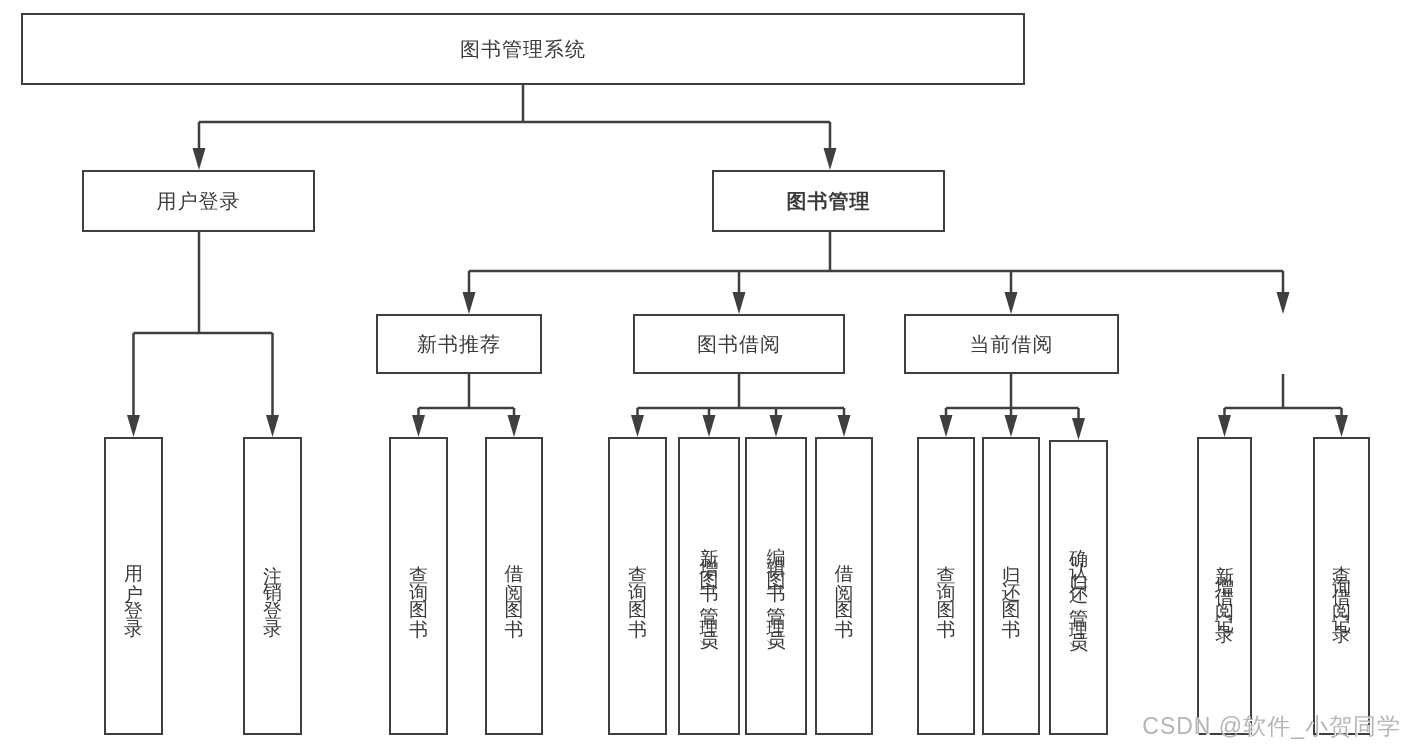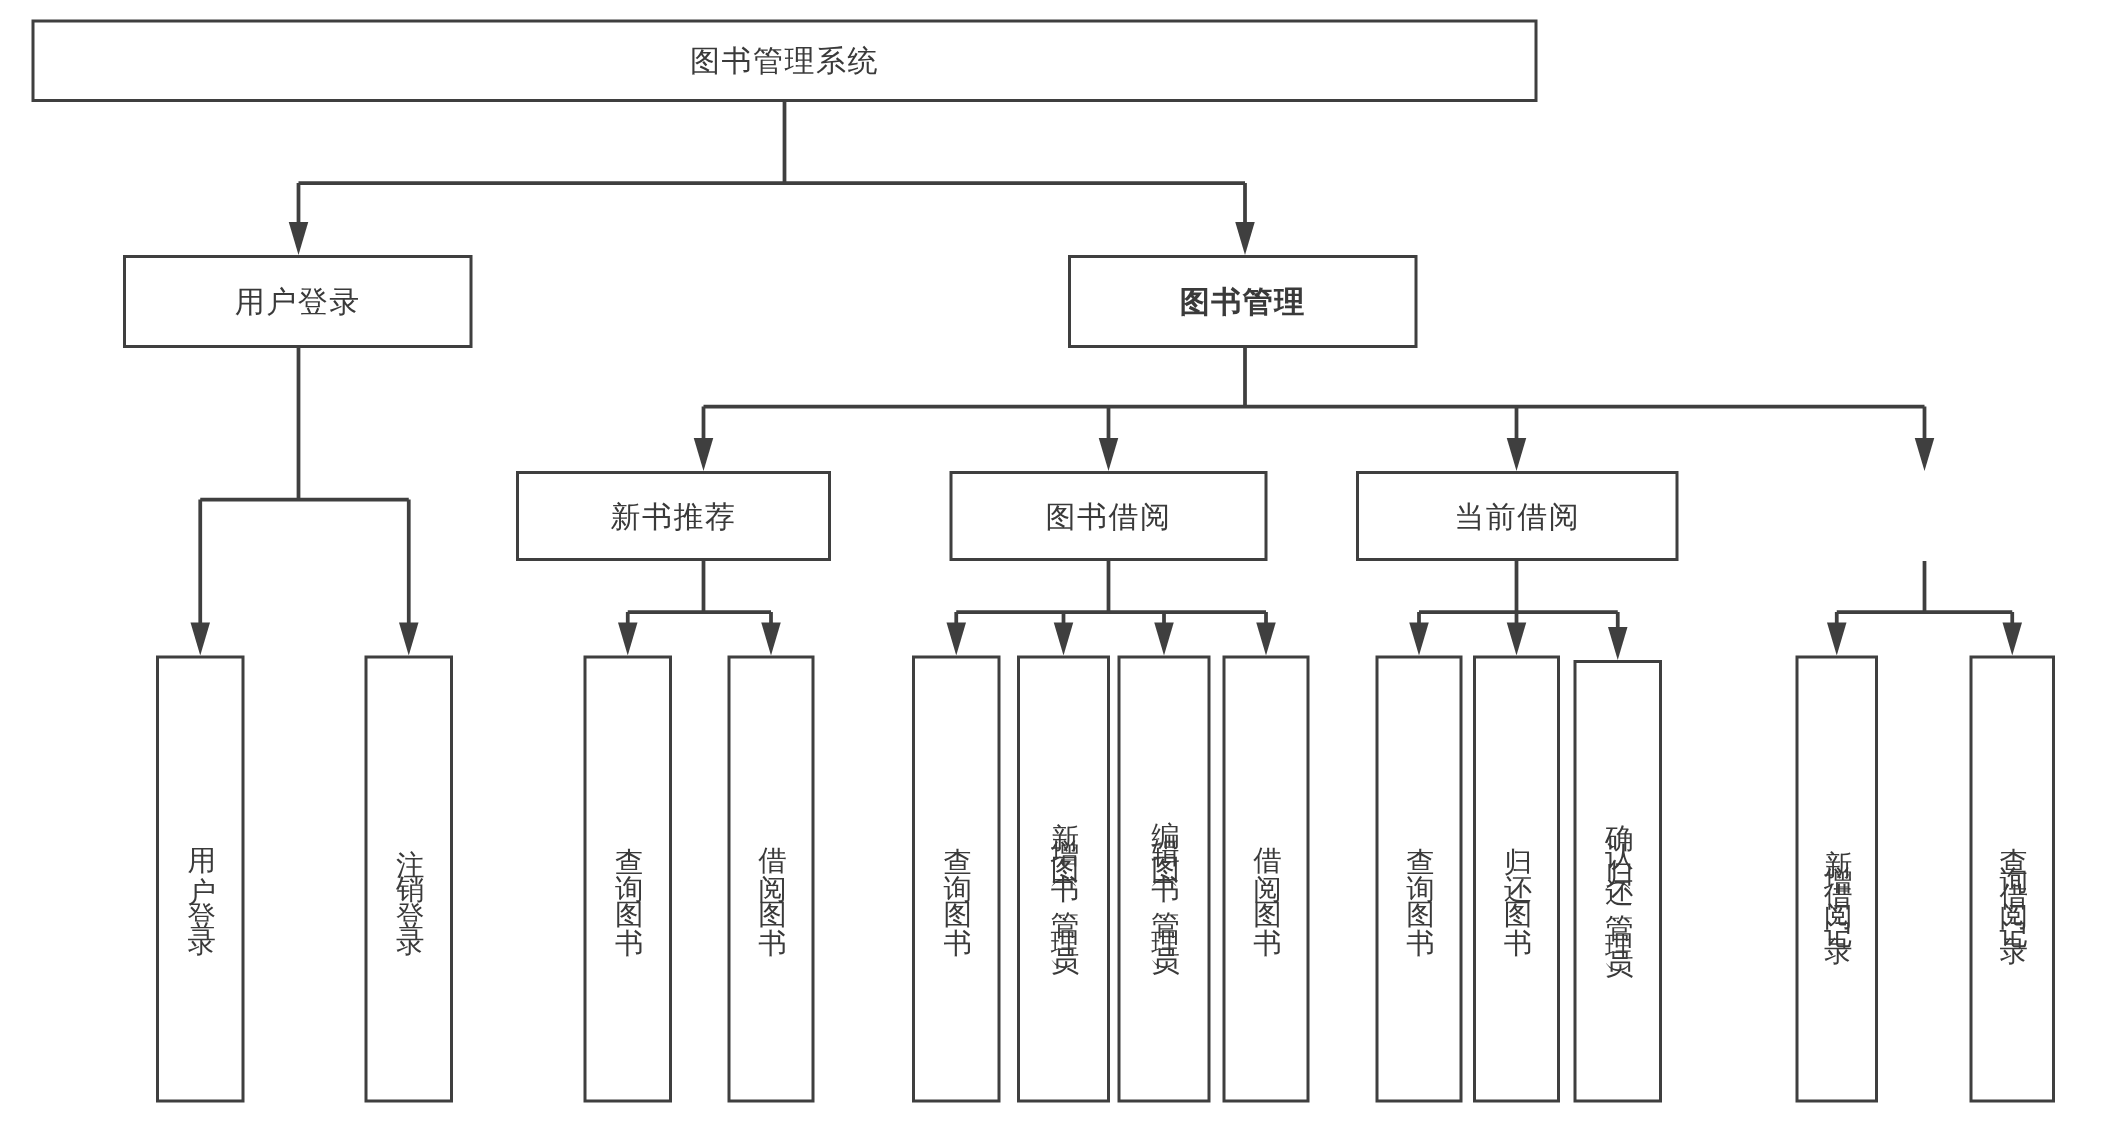--- a/index.html
+++ b/index.html
@@ -25,24 +25,24 @@
     z-index:2;
   }
   .leaf{
     writing-mode:vertical-rl;
     text-orientation:mixed;
     font-size:19px;
   }
   .leaf .v-label{letter-spacing:12px;}
   .leaf .v-label.short{letter-spacing:18px;}
   
-  #n-root{left:21px;top:13px;width:1004px;height:55px;}
+  #n-root{left:21px;top:13px;width:1004px;height:72px;}
   #n-l2a{left:82px;top:170px;width:233px;height:62px;}
   #n-l2b{left:712px;top:170px;width:233px;height:62px;font-weight:bold;}
-  #n-l3a{left:344px;top:314px;width:210px;height:60px;}
+  #n-l3a{left:376px;top:314px;width:166px;height:60px;}
   #n-l3b{left:633px;top:314px;width:212px;height:60px;}
   #n-l3c{left:904px;top:314px;width:215px;height:60px;}
   #n-l3d{left:1175px;top:314px;width:216px;height:60px;}
   #n-a1{left:104px;top:437px;width:59px;height:298px;}
   #n-a2{left:243px;top:437px;width:59px;height:298px;}
   #n-b1{left:389px;top:437px;width:59px;height:298px;}
   #n-b2{left:485px;top:437px;width:58px;height:298px;}
   #n-c1{left:608px;top:437px;width:59px;height:298px;}
   #n-c2{left:678px;top:437px;width:62px;height:298px;}
   #n-c3{left:745px;top:437px;width:62px;height:298px;}
@@ -165,13 +165,14 @@
     <span class="v-label">确认归还（管理员）</span>
   </div>
 
   <div class="box leaf" id="n-e1">
     <span class="v-label">新增借阅记录</span>
   </div>
   <div class="box leaf" id="n-e2">
     <span class="v-label">查询借阅记录</span>
   </div>
 
+  <div id="watermark">CSDN @软件_小贺同学</div>
 </div>
 
 </body></html>

